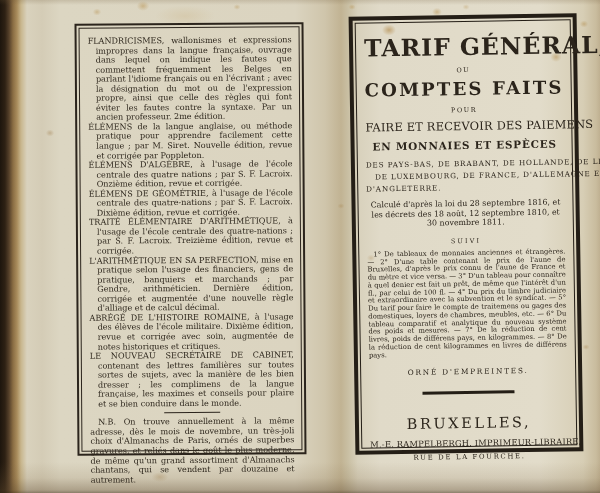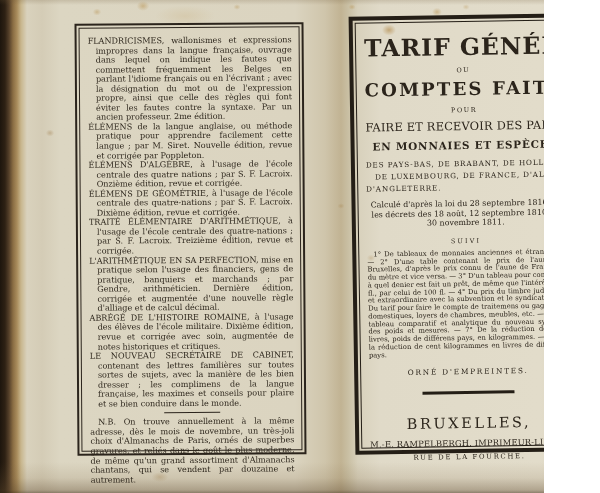--- a/index.html
+++ b/index.html
@@ -1,18 +1,18 @@
 <!DOCTYPE html>
 <html><head>
 <meta charset="utf-8">
 <style>
   html,body{margin:0;padding:0;}
   body{width:600px;height:493px;font-family:"DejaVu Serif","Liberation Serif",serif;}
   .photo{
-    position:relative;width:544px;height:493px;overflow:hidden;
+    position:relative;width:600px;height:493px;overflow:hidden;
     background:
       
       radial-gradient(9px 7px at 143px 6px, rgba(178,136,64,.45), rgba(178,136,64,0) 70%),
       radial-gradient(6px 5px at 97px 12px, rgba(178,136,64,.40), rgba(178,136,64,0) 70%),
       radial-gradient(5px 4px at 237px 7px, rgba(178,136,64,.35), rgba(178,136,64,0) 70%),
       radial-gradient(5px 4px at 352px 7px, rgba(178,136,64,.38), rgba(178,136,64,0) 70%),
       radial-gradient(10px 8px at 389px 30px, rgba(170,124,52,.55), rgba(170,124,52,0) 70%),
       radial-gradient(7px 6px at 437px 12px, rgba(178,136,64,.45), rgba(178,136,64,0) 70%),
       radial-gradient(5px 4px at 466px 7px, rgba(178,136,64,.30), rgba(178,136,64,0) 70%),
       radial-gradient(8px 7px at 556px 57px, rgba(172,128,56,.45), rgba(172,128,56,0) 70%),

